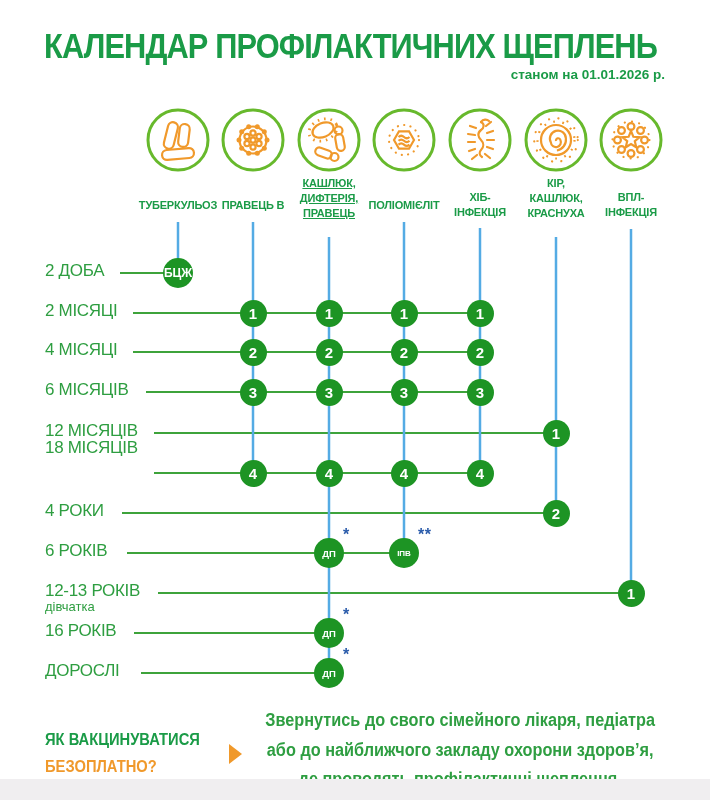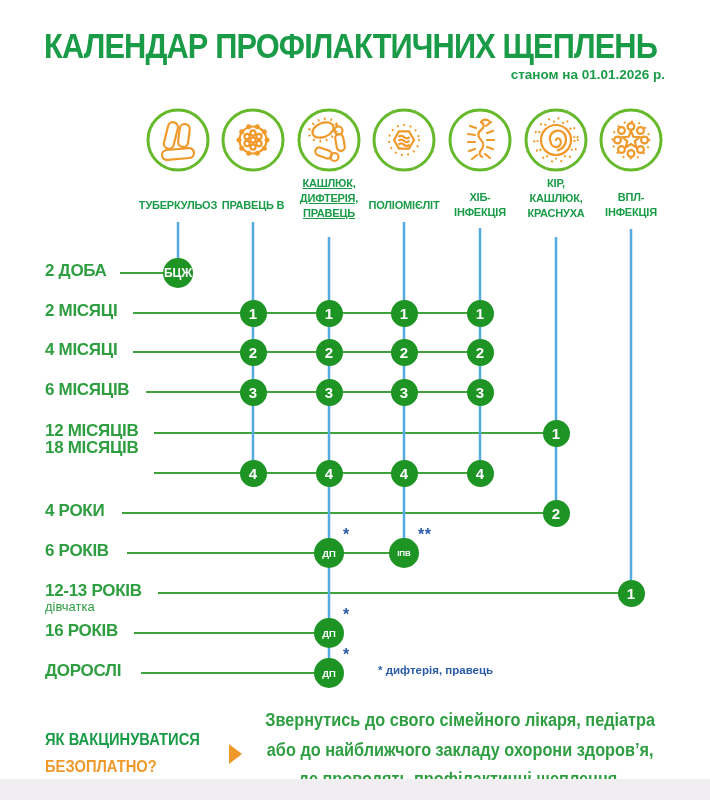--- a/index.html
+++ b/index.html
@@ -29,21 +29,21 @@
   #grid-lines{left:0;top:0;}
   #grid-lines line.row-line{stroke:var(--green-line);stroke-width:2;}
   #grid-lines line.col-line{stroke:var(--blue-line);stroke-width:2.5;}
   .icon-circle{position:absolute;width:66px;height:66px;}
   .icon-circle svg{display:block;}
   .ring{fill:#fff;stroke:var(--ring-green);stroke-width:3;}
   .art{stroke:var(--orange);stroke-width:2.2;fill:none;}
   .art-fill{fill:var(--orange);stroke:none;}
   .col-label{position:absolute;width:100px;text-align:center;color:var(--green-text);
     font-weight:bold;font-size:11px;line-height:15px;letter-spacing:-.2px;}
-  .age-label{position:absolute;left:45px;color:var(--green-label);font-weight:bold;
+  .age-label{position:absolute;left:45px;color:var(--green-label);font-weight:normal;
     font-size:17px;white-space:nowrap;letter-spacing:-.3px;}
   .age-sublabel{position:absolute;left:45px;color:var(--green-label);font-size:13px;white-space:nowrap;}
   .dot{position:absolute;border-radius:50%;background:var(--dot-green);color:#fff;
     display:flex;align-items:center;justify-content:center;font-weight:bold;}
   .dot.num{width:27px;height:27px;font-size:15px;}
   .dot.abbr{width:30px;height:30px;}
   .note-mark{position:absolute;color:var(--blue-note);font-weight:bold;font-size:16px;letter-spacing:.5px;white-space:nowrap;}
   #footnotes{left:378px;top:661px;color:var(--blue-note);font-weight:bold;font-size:11.5px;line-height:19px;white-space:nowrap;}
   #cta-question{left:45px;top:726px;font-size:16px;font-weight:bold;line-height:27px;white-space:nowrap;
     transform:scaleX(.92);transform-origin:left top;}
@@ -261,21 +261,20 @@
     <div class="dot abbr" style="position: absolute; left: 389px; top: 538px; font-size: 8px;">ІПВ</div>
     <div class="note-mark" style="position: absolute; left: 418px; top: 526px;">**</div>
     <div class="dot num" style="position: absolute; left: 617.5px; top: 579.5px;">1</div>
     <div class="dot abbr" style="position: absolute; left: 314px; top: 618px; font-size: 9.5px;">ДП</div>
     <div class="note-mark" style="position: absolute; left: 343px; top: 606px;">*</div>
     <div class="dot abbr" style="position: absolute; left: 314px; top: 658px; font-size: 9.5px;">ДП</div>
     <div class="note-mark" style="position: absolute; left: 343px; top: 646px;">*</div>
   </div>
 
 <div id="footnotes" class="abs">
-    <div>* дифтерія, правець</div>
   </div>
 
 <div id="cta-question" class="abs">
   <div id="cta-q1">ЯК ВАКЦИНУВАТИСЯ</div>
   <div id="cta-q2">БЕЗОПЛАТНО?</div>
 </div>
 <div id="cta-arrow" class="abs"></div>
 <div id="cta-text" class="abs">
     <div>Звернутись до свого сімейного лікаря, педіатра</div>
     <div>або до найближчого закладу охорони здоров’я,</div>

